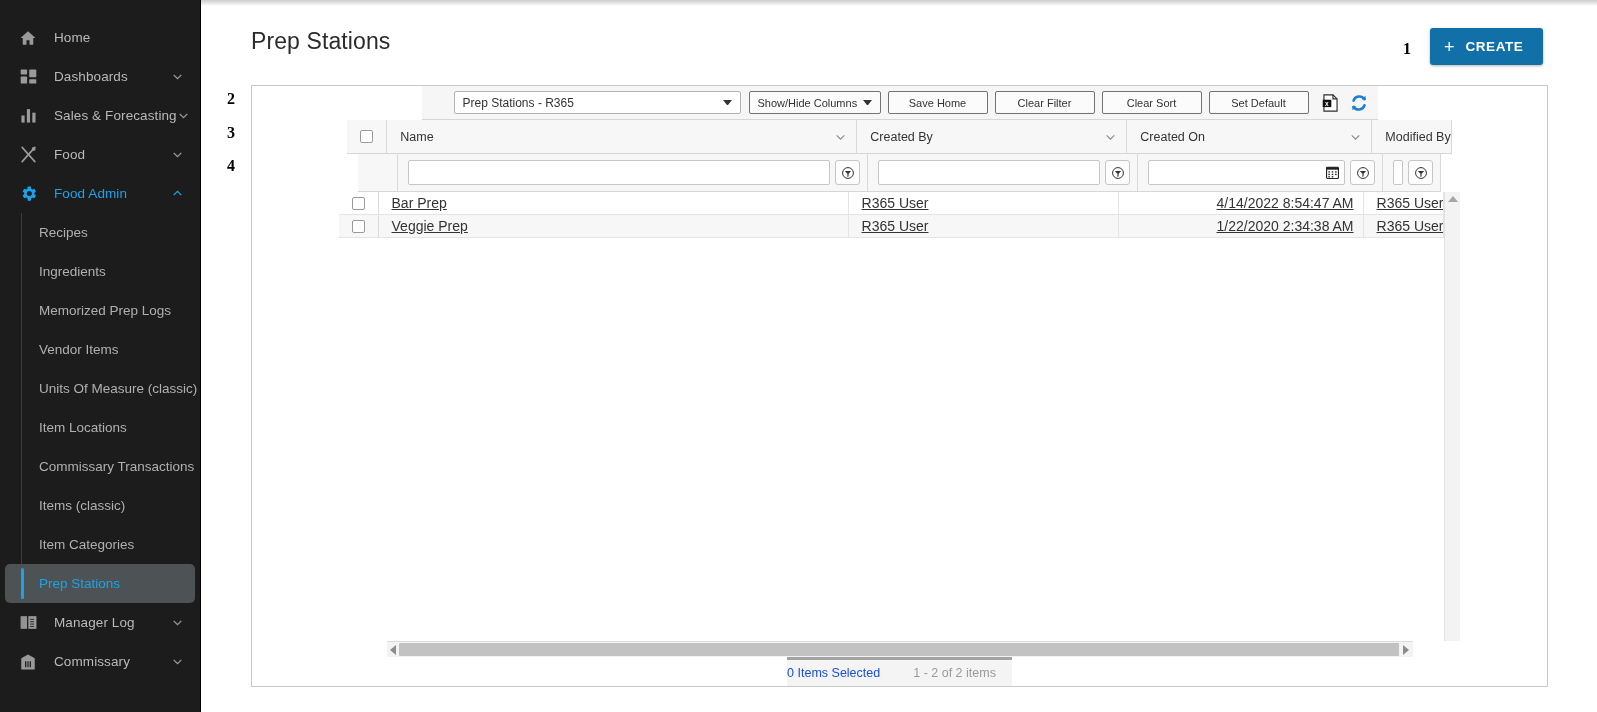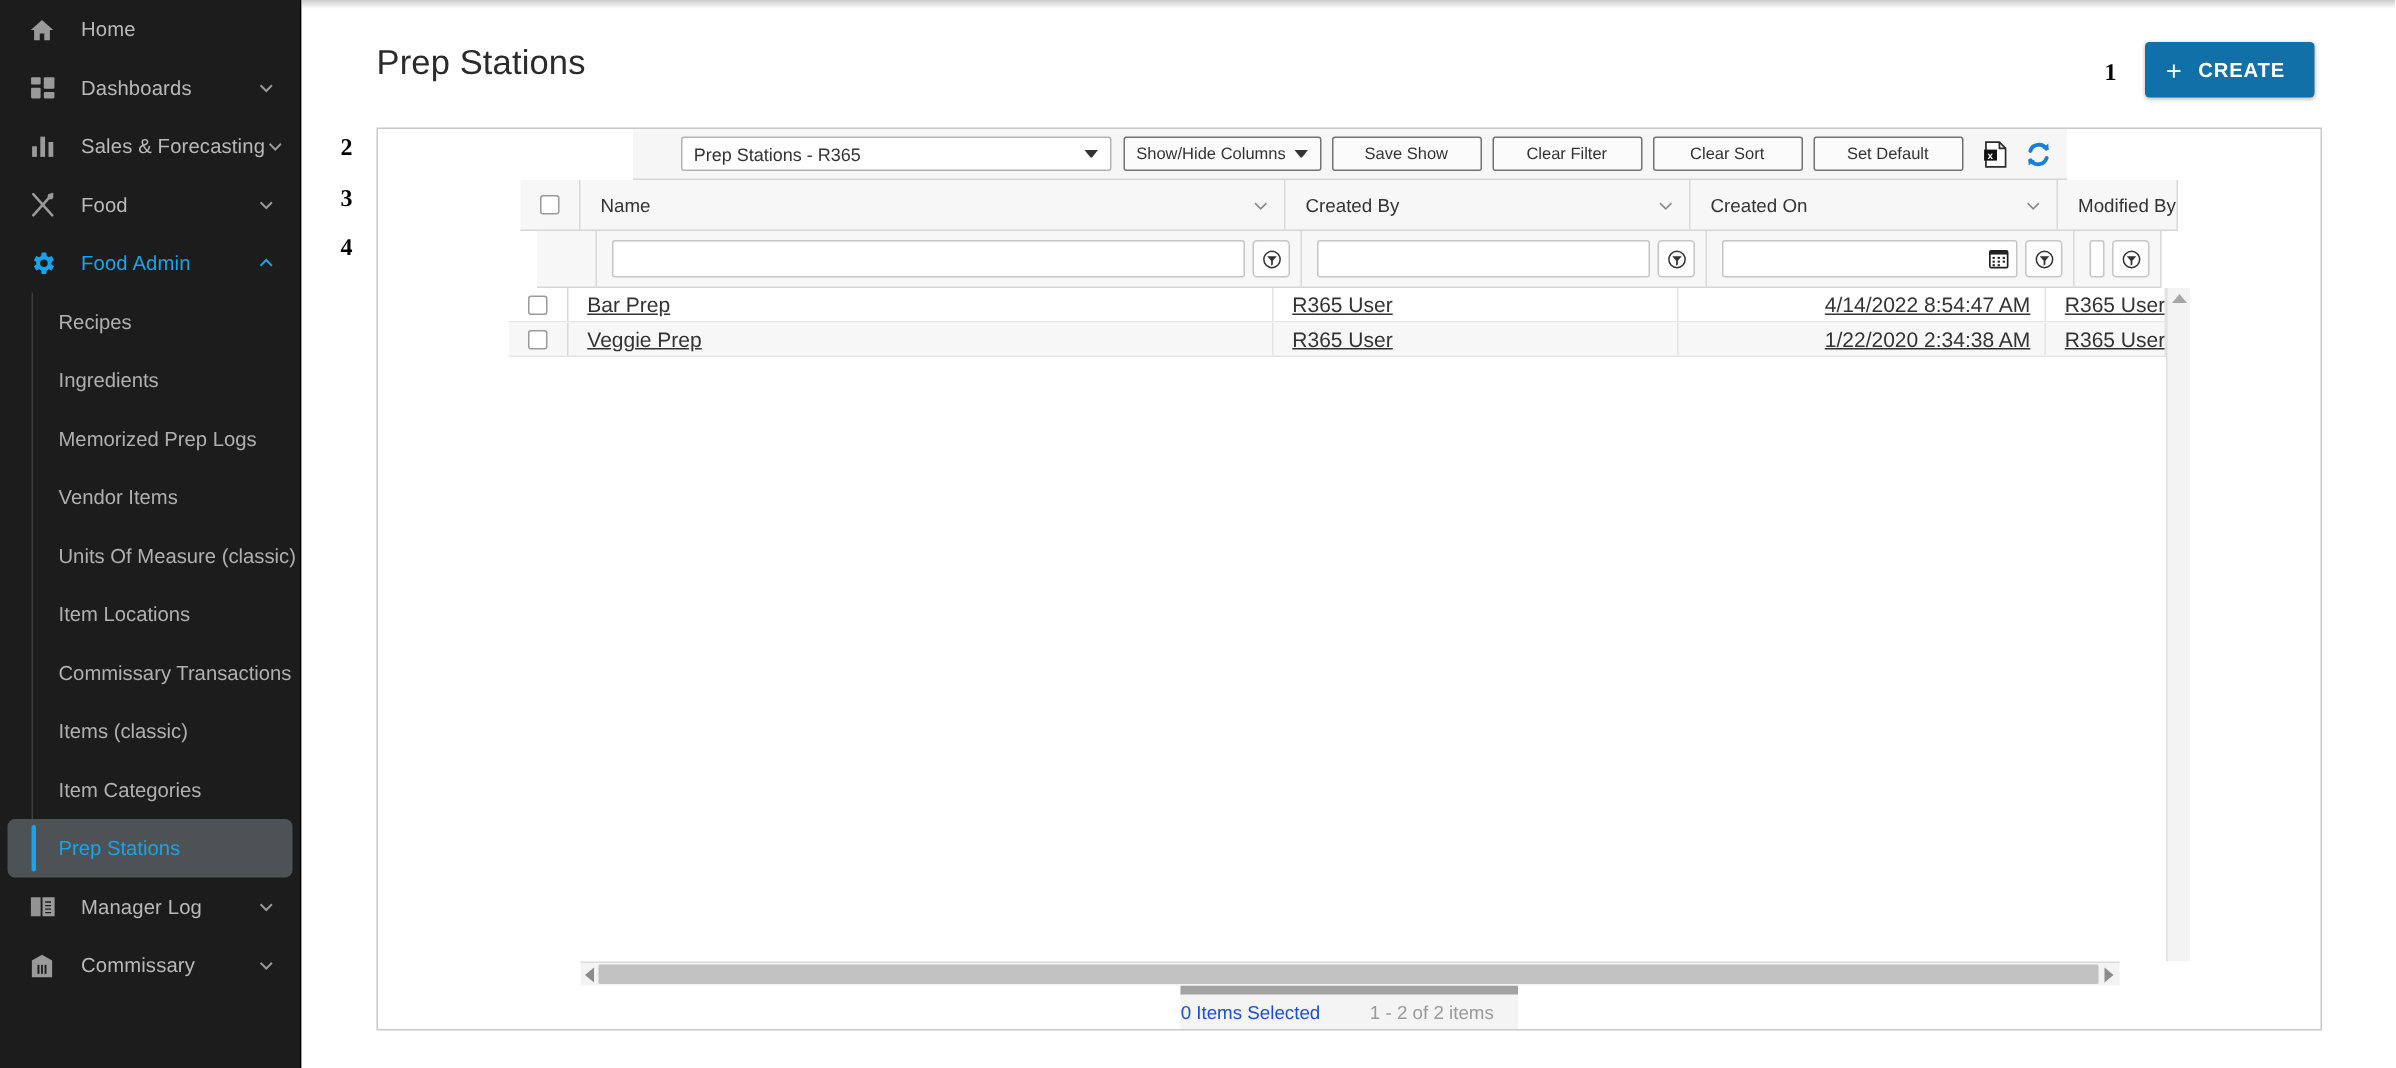--- a/index.html
+++ b/index.html
@@ -9,21 +9,21 @@
     overflow: hidden; background: #ffffff;
   }
   #app { position: relative; width: 1597px; height: 712px; display: flex; }
 
   
   #sidebar {
     width: 201px; height: 712px; background: #1c1c1c;
     flex: 0 0 201px; position: relative; overflow: hidden;
     border-right: 1px solid #000;
   }
-  .nav-top { }
+  .nav-top { padding-top: 18px; }
   .nav-item {
     display: flex; align-items: center; height: 39px;
     padding: 0 16px 0 17px; cursor: pointer; position: relative;
   }
   .nav-item .ic {
     width: 22px; height: 22px; flex: 0 0 22px; margin-right: 15px;
     display: flex; align-items: center; justify-content: center;
     color: #9a9a9a;
   }
   .nav-item .lbl {
@@ -229,21 +229,21 @@
     border-left:6px solid #8c8c8c; margin: 0 4px; flex:0 0 6px;
   }
   #hthumb {
     height: 13px; background: #c2c2c2; border-radius: 1px; flex: 0 0 1000px;
   }
   #htrack-rest { flex: 1 1 auto; }
 
   
   #gfoot {
     height: 29px; flex: 0 0 29px; background: #f4f4f4;
-    border-top: 6px solid #a3a3a3; display: flex; align-items: center;
+    border-top: 3px solid #a3a3a3; display: flex; align-items: center;
     justify-content: flex-end; padding-right: 16px; gap: 33px;
   }
   #items-selected { font-size: 12.5px; color: #1a4fd6; cursor: pointer; }
   #items-range { font-size: 12.5px; color: #9a9a9a; }
 </style>
 </head>
 <body>
 
 <div id="app">
 
@@ -417,21 +417,21 @@
       <div id="toolbar">
         <div class="view-select">
           <span class="vs-txt">Prep Stations - R365</span>
           <span class="caret-dn"></span>
         </div>
         <div class="tb-btn wide">
           <span>Show/Hide Columns</span>
           <span class="caret-dn" style="margin-right:0"></span>
         </div>
         <div class="tb-btn fixed">
-          <span>Save Show</span>
+          <span>Save Home</span>
         </div>
         <div class="tb-btn fixed">
           <span>Clear Filter</span>
         </div>
         <div class="tb-btn fixed">
           <span>Clear Sort</span>
         </div>
         <div class="tb-btn fixed">
           <span>Set Default</span>
         </div>

